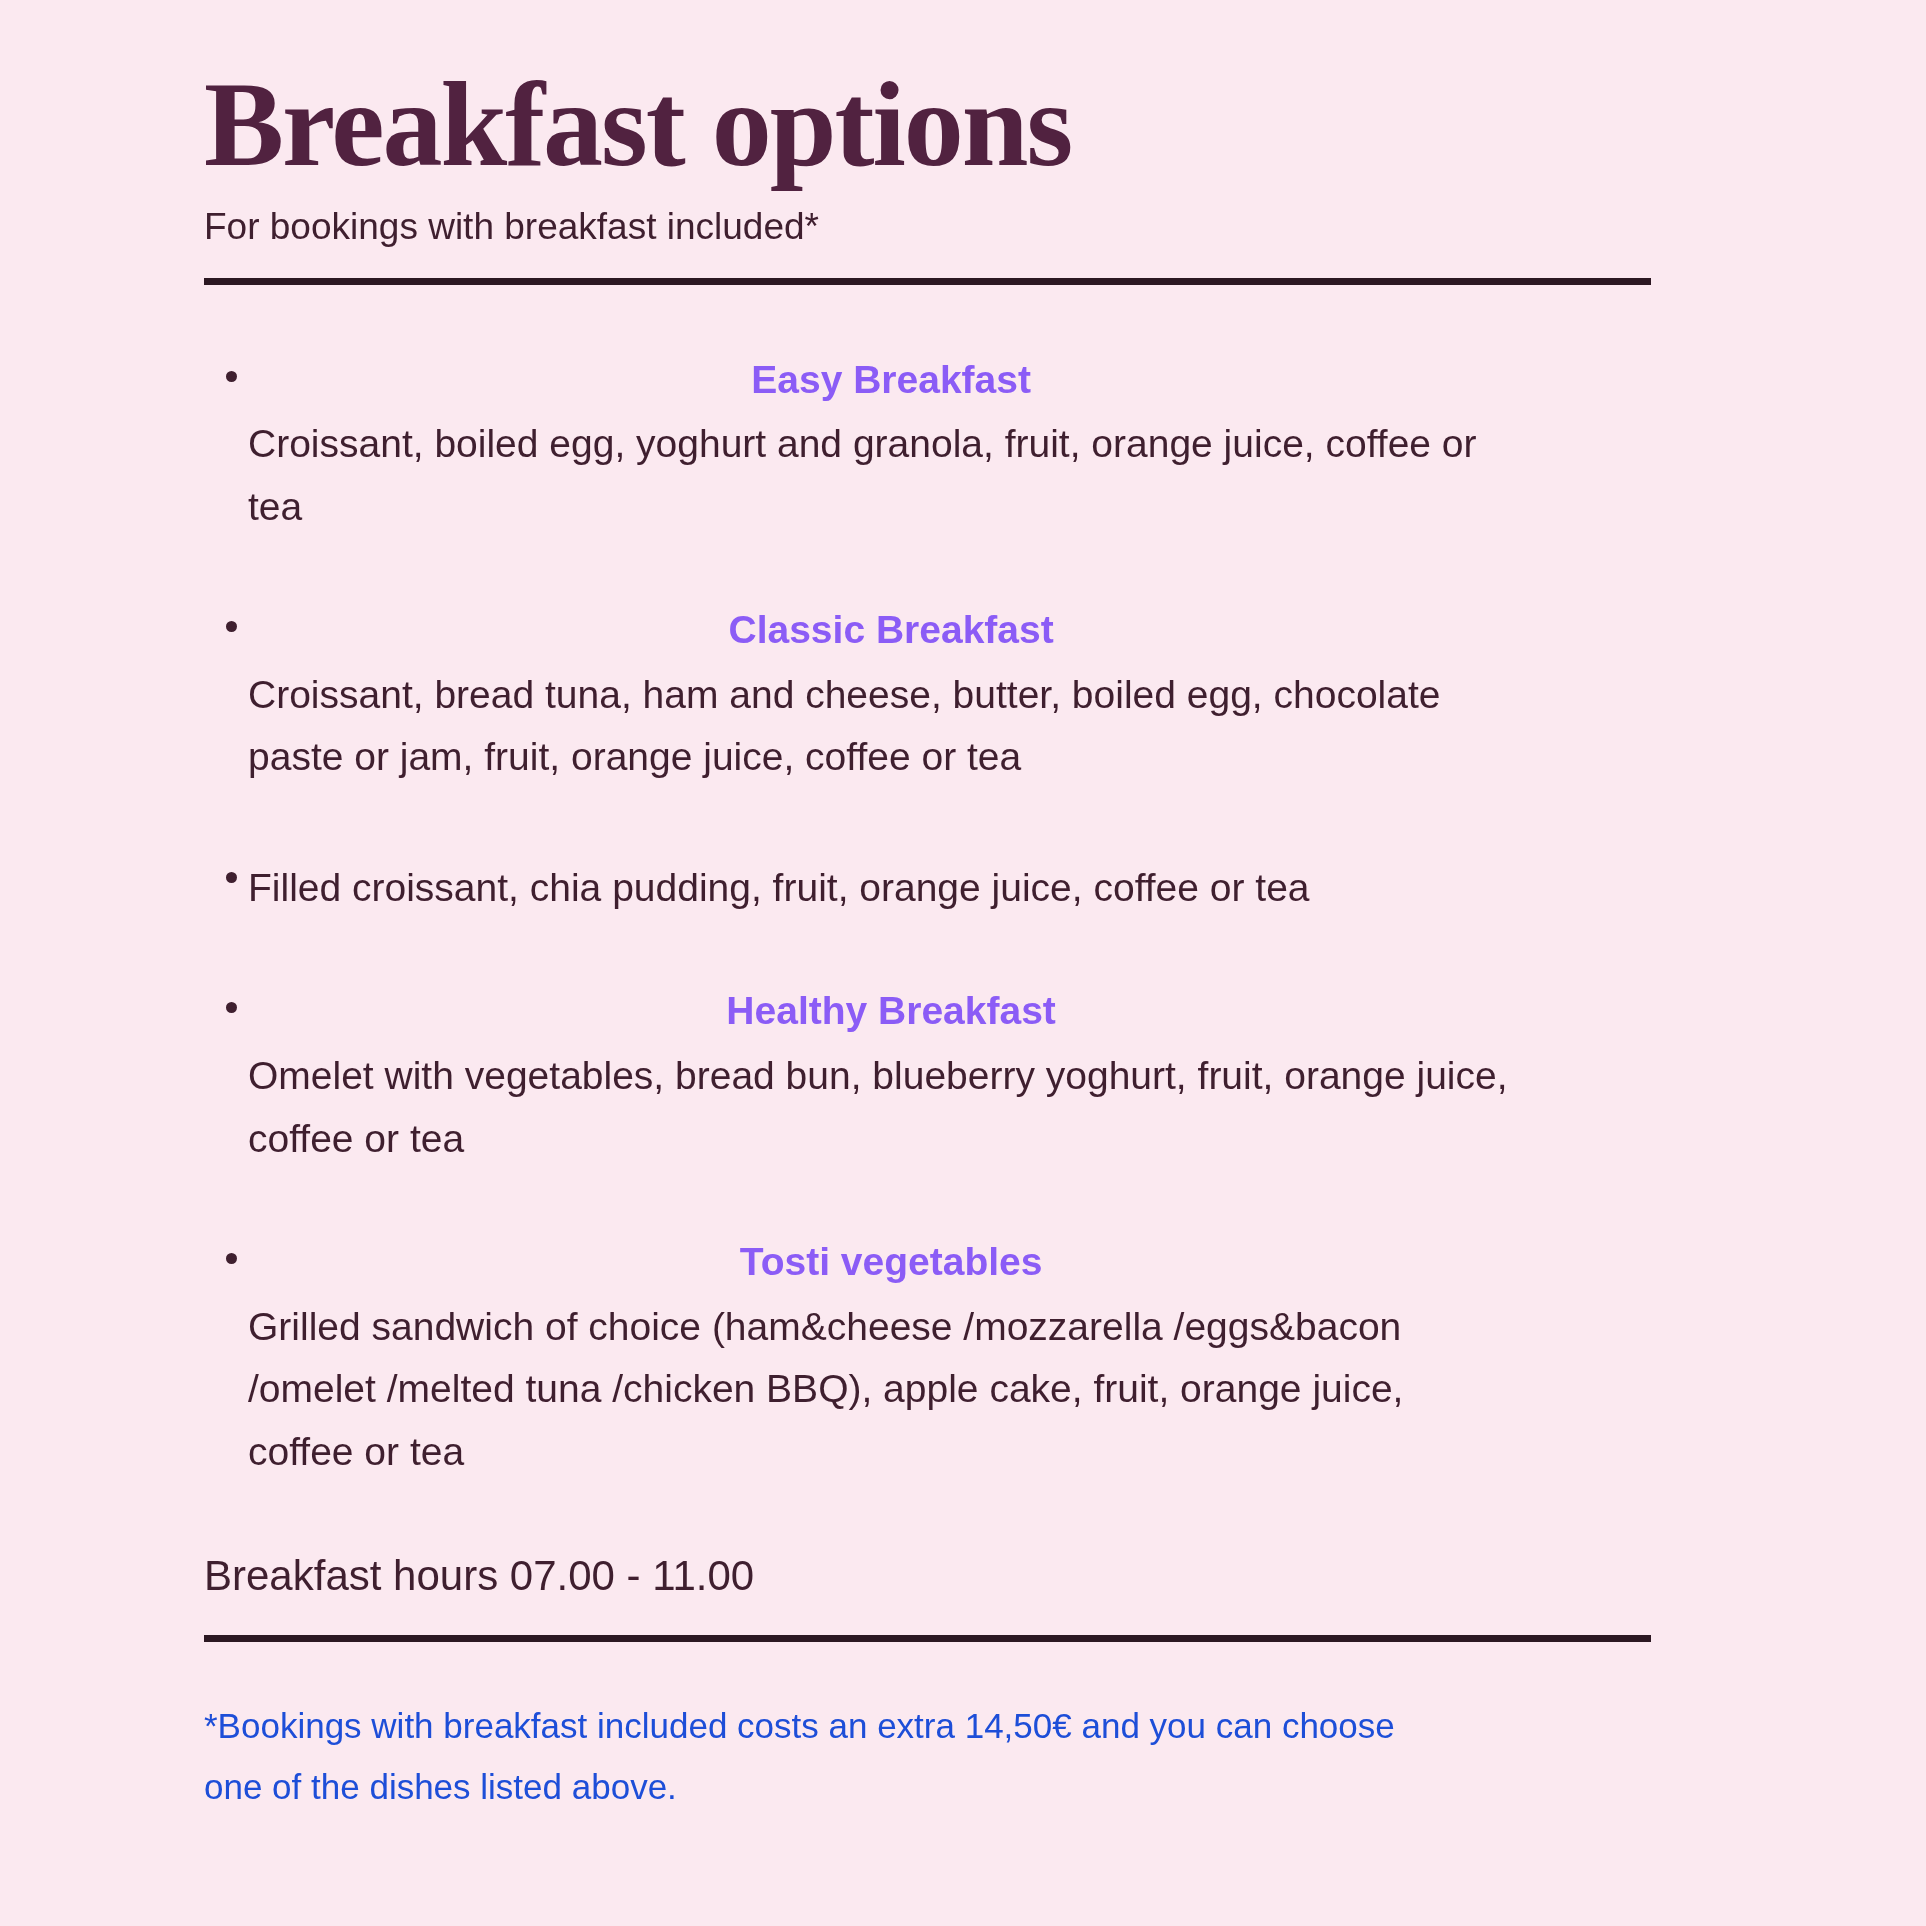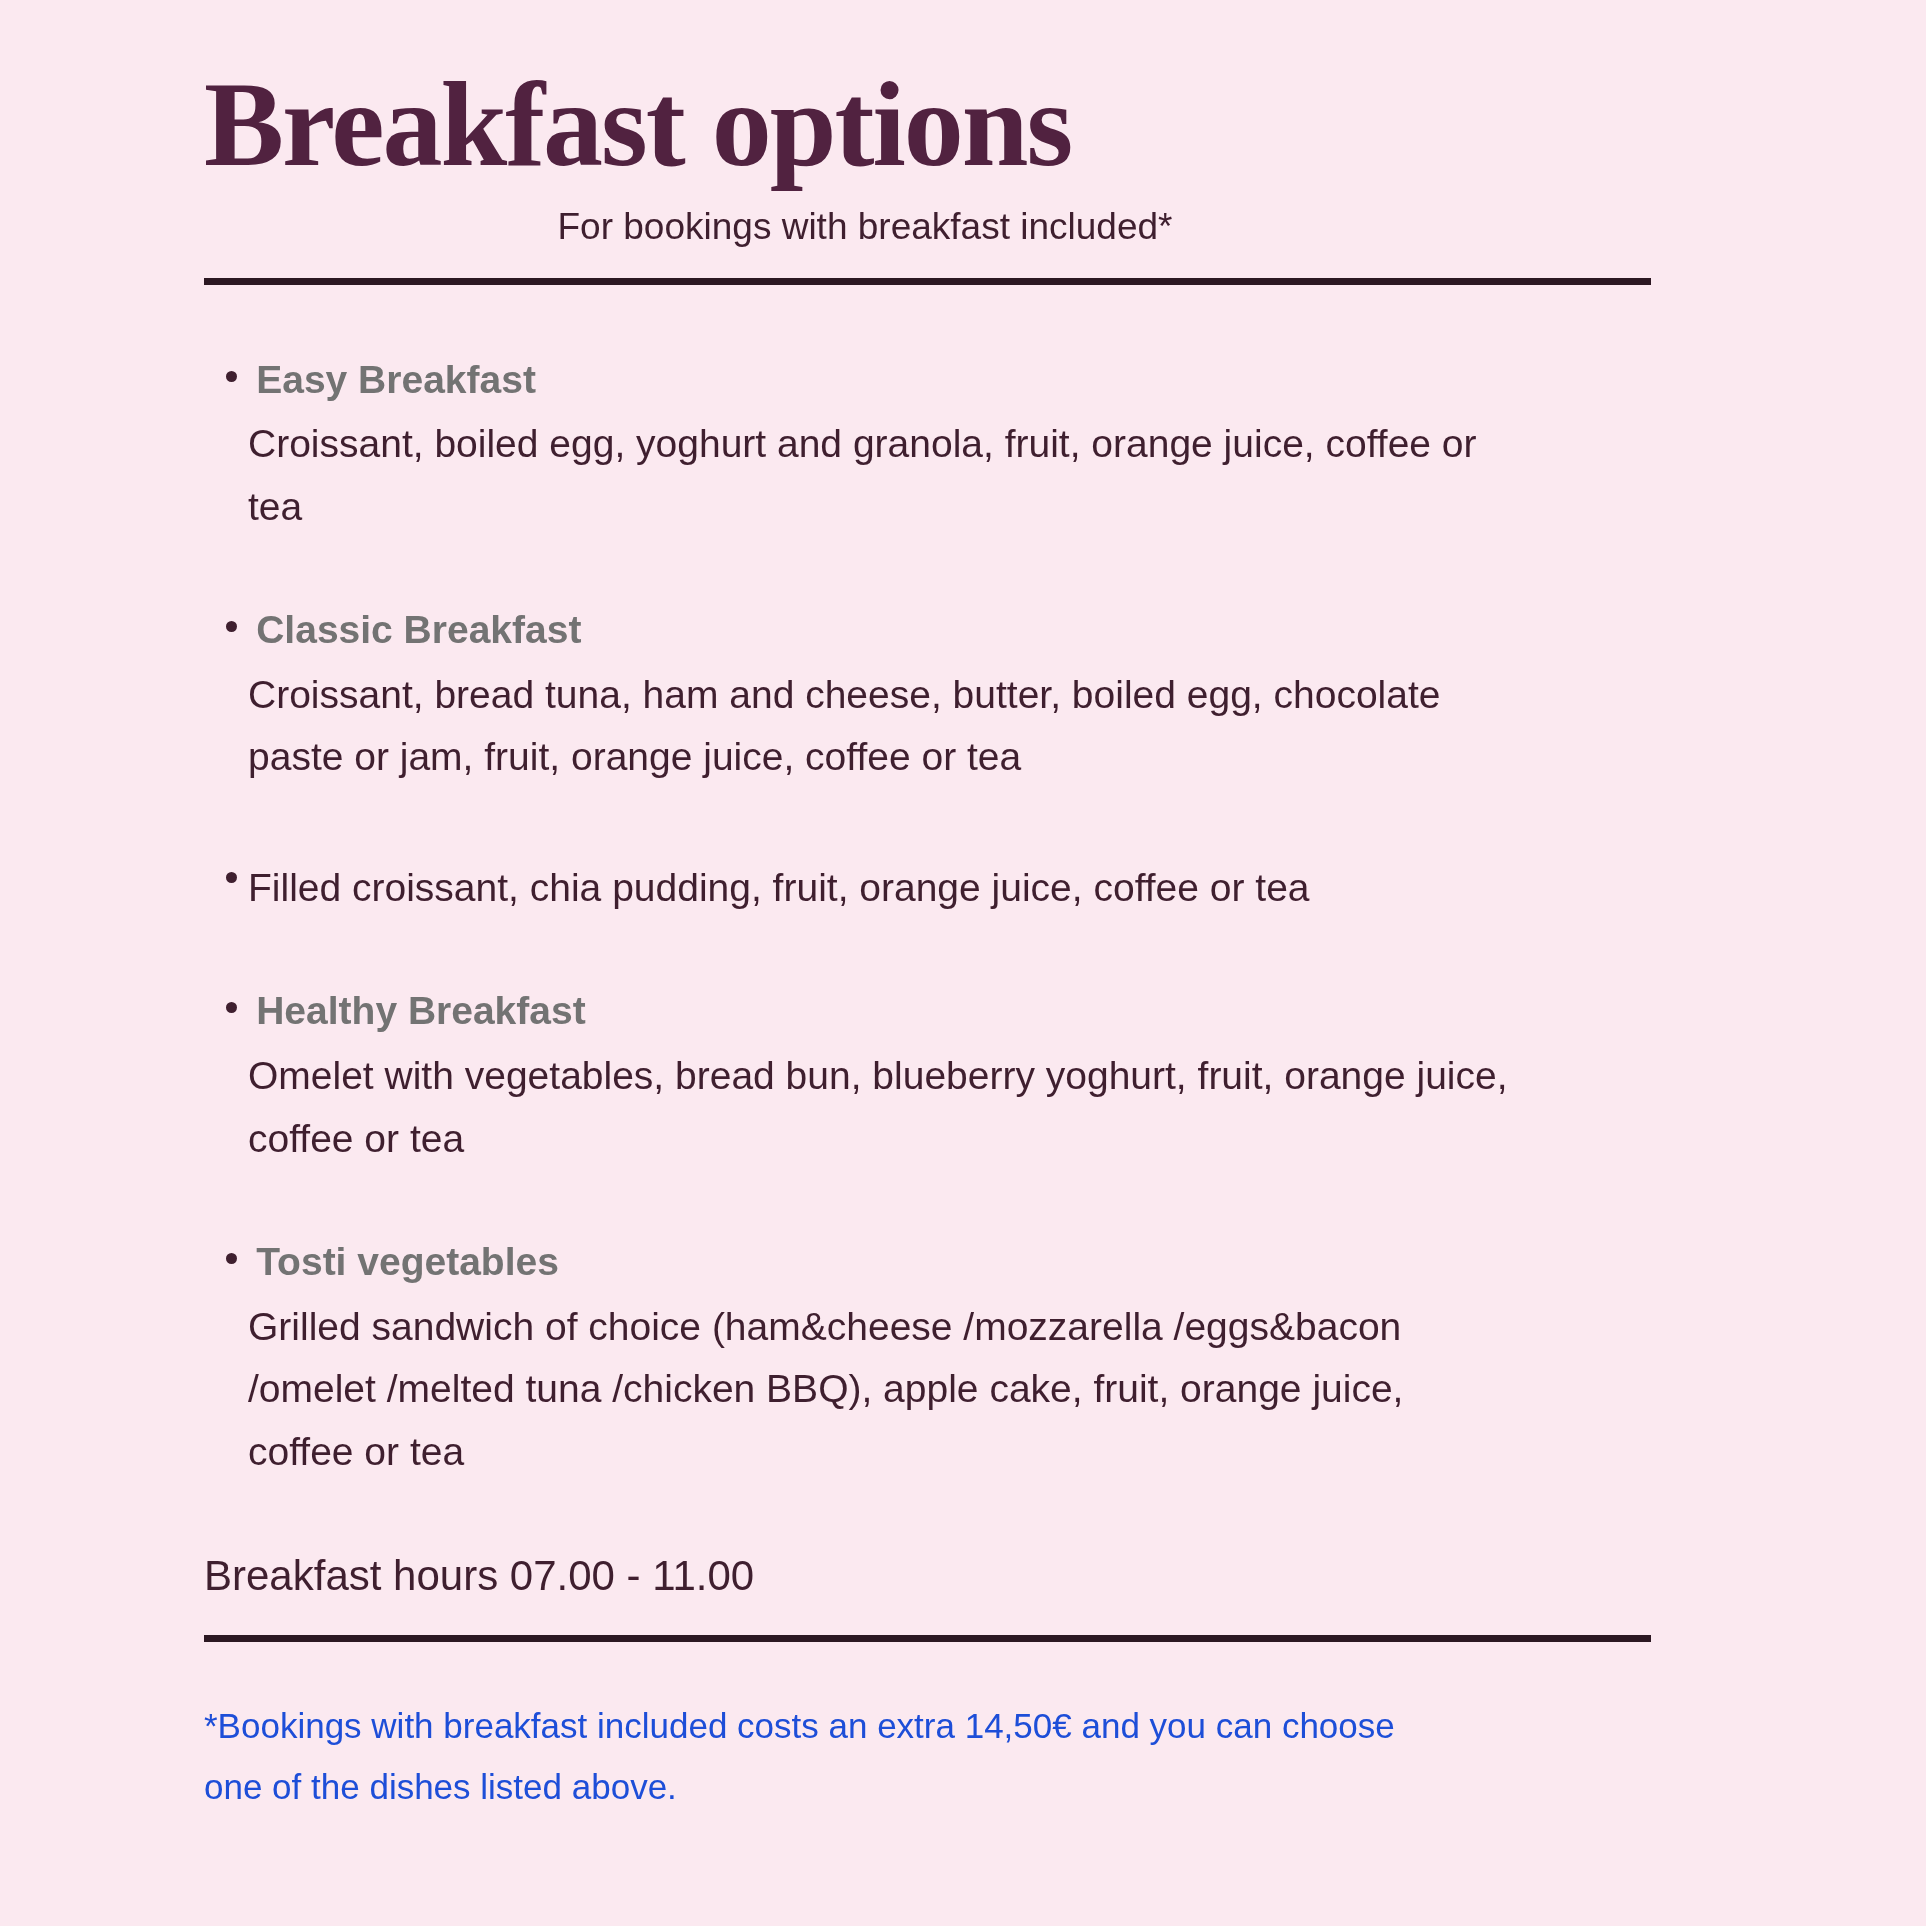--- a/index.html
+++ b/index.html
@@ -27,21 +27,20 @@
     line-height: 1.0;
     letter-spacing: -2px;
     color: #512240;
     margin: 0;
   }
   .subtitle {
     font-size: 37px;
     line-height: 1.3;
     margin-top: 17.7px;
     color: #3F1F2F;
-    text-align: center;
   }
   .divider {
     height: 6.8px;
     width: 1447px;
     background: #2C1822;
     border: none;
     margin: 27px 0 0 0;
   }
   .menu-list {
     margin-top: 71px;
@@ -60,21 +59,22 @@
     width: 11px;
     height: 11px;
     border-radius: 50%;
     background: #3F1F2F;
   }
   .item-name {
     font-size: 39px;
     font-weight: 700;
     line-height: 1.24;
     padding-left: 8.2px;
-    color: #737373;
+    color: #8b5cf6;
+    text-align: center;
   }
   .item-desc {
     font-size: 39px;
     line-height: 1.6;
     margin-top: 9.5px;
     white-space: pre-line;
     color: #3F1F2F;
   }
   .hours {
     font-size: 42px;

